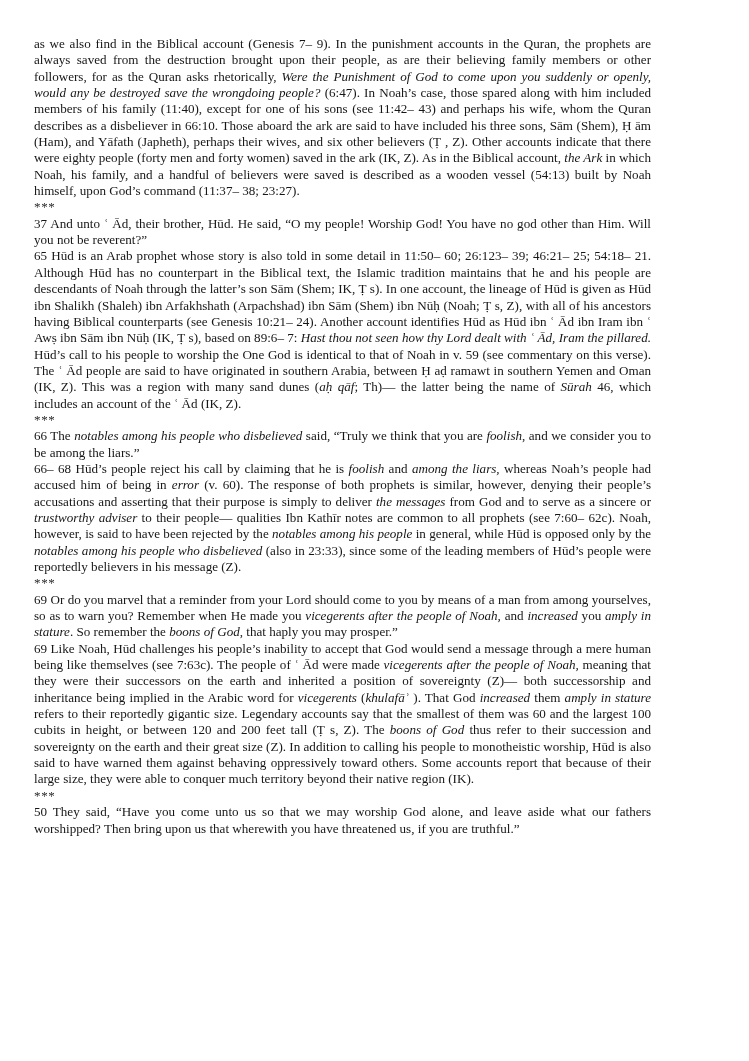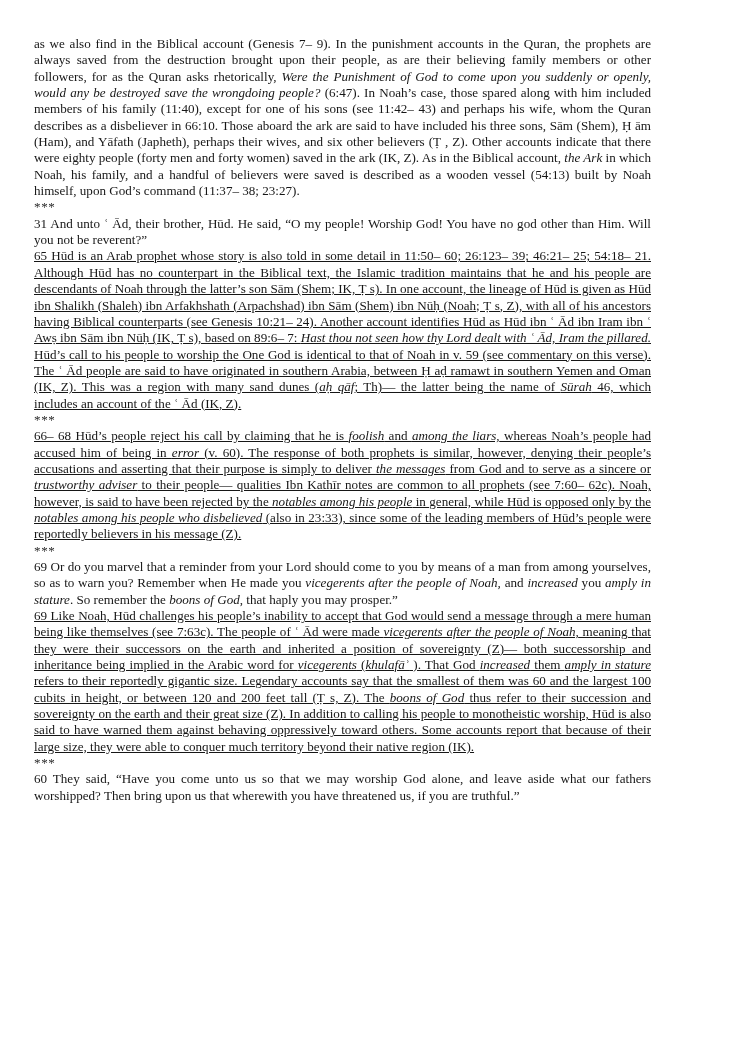--- a/index.html
+++ b/index.html
@@ -27,21 +27,21 @@
     font-size: 13.1px;
     line-height: 16.35px;
     text-align: justify;
     text-justify: inter-word;
     margin: 0;
     color: #161616;
     hyphens: none;
   }
   
   .block + .block { margin-top: 0; }
-  .gap-para   { margin-top: 16.4px; text-decoration: underline; }
+  .gap-para   { margin-top: 16.4px; }
   .gap-sep    { margin-top: 17px; }
   .gap-after-sep { margin-top: 15px; }
 
   .sep {
     font-size: 13.1px;
     line-height: 16.35px;
     letter-spacing: 0.6px;
     color: #2a2a2a;
     text-align: left;
   }
@@ -49,34 +49,35 @@
 </style>
 </head>
 <body>
 
 <div class="page">
 
   <p class="block">as we also find in the Biblical account (Genesis 7– 9). In the punishment accounts in the Quran, the prophets are always saved from the destruction brought upon their people, as are their believing family members or other followers, for as the Quran asks rhetorically, <i>Were the Punishment of God to come upon you suddenly or openly, would any be destroyed save the wrongdoing people?</i> (6:47). In Noah’s case, those spared along with him included members of his family (11:40), except for one of his sons (see 11:42– 43) and perhaps his wife, whom the Quran describes as a disbeliever in 66:10. Those aboard the ark are said to have included his three sons, Sām (Shem), Ḥ ām (Ham), and Yāfath (Japheth), perhaps their wives, and six other believers (Ṭ , Z). Other accounts indicate that there were eighty people (forty men and forty women) saved in the ark (IK, Z). As in the Biblical account, <i>the Ark</i> in which Noah, his family, and a handful of believers were saved is described as a wooden vessel (54:13) built by Noah himself, upon God’s command (11:37– 38; 23:27).</p>
 
   <div class="block sep gap-sep">***</div>
 
-  <p class="block gap-after-sep">31 And unto ʿ Ād, their brother, Hūd. He said, “O my people! Worship God! You have no god other than Him. Will you not be reverent?”</p>
+  <p class="block gap-after-sep">37 And unto ʿ Ād, their brother, Hūd. He said, “O my people! Worship God! You have no god other than Him. Will you not be reverent?”</p>
 
   <p class="block gap-para">65    Hūd is an Arab prophet whose story is also told in some detail in 11:50– 60; 26:123– 39; 46:21– 25; 54:18– 21. Although Hūd has no counterpart in the Biblical text, the Islamic tradition maintains that he and his people are descendants of Noah through the latter’s son Sām (Shem; IK, Ṭ s). In one account, the lineage of Hūd is given as Hūd ibn Shalikh (Shaleh) ibn Arfakhshath (Arpachshad) ibn Sām (Shem) ibn Nūḥ (Noah; Ṭ s, Z), with all of his ancestors having Biblical counterparts (see Genesis 10:21– 24). Another account identifies Hūd as Hūd ibn ʿ Ād ibn Iram ibn ʿ Awṣ ibn Sām ibn Nūḥ (IK, Ṭ s), based on 89:6– 7: <i>Hast thou not seen how thy Lord dealt with ʿ Ād, Iram the pillared.</i> Hūd’s call to his people to worship the One God is identical to that of Noah in v. 59 (see commentary on this verse). The ʿ Ād people are said to have originated in southern Arabia, between Ḥ aḍ ramawt in southern Yemen and Oman (IK, Z). This was a region with many sand dunes (<i>aḥ qāf</i>; Th)— the latter being the name of <i>Sūrah</i> 46, which includes an account of the ʿ Ād (IK, Z).</p>
 
   <div class="block sep gap-sep">***</div>
 
+  <p class="block gap-after-sep">66 The <i>notables among his people who disbelieved</i> said, “Truly we think that you are <i>foolish</i>, and we consider you to be among the liars.”</p>
 
 
 
   <p class="block gap-para">66– 68    Hūd’s people reject his call by claiming that he is <i>foolish</i> and <i>among the liars,</i> whereas Noah’s people had accused him of being in <i>error</i> (v. 60). The response of both prophets is similar, however, denying their people’s accusations and asserting that their purpose is simply to deliver <i>the messages</i> from God and to serve as a sincere or <i>trustworthy adviser</i> to their people— qualities Ibn Kathīr notes are common to all prophets (see 7:60– 62c). Noah, however, is said to have been rejected by the <i>notables among his people</i> in general, while Hūd is opposed only by the <i>notables among his people who disbelieved</i> (also in 23:33), since some of the leading members of Hūd’s people were reportedly believers in his message (Z).</p>
 
   <div class="block sep gap-sep">***</div>
 
   <p class="block gap-after-sep">69 Or do you marvel that a reminder from your Lord should come to you by means of a man from among yourselves, so as to warn you? Remember when He made you <i>vicegerents after the people of Noah,</i> and <i>increased</i> you <i>amply in stature</i>. So remember the <i>boons of God</i>, that haply you may prosper.”</p>
 
   <p class="block gap-para">69    Like Noah, Hūd challenges his people’s inability to accept that God would send a message through a mere human being like themselves (see 7:63c). The people of ʿ Ād were made <i>vicegerents after the people of Noah,</i> meaning that they were their successors on the earth and inherited a position of sovereignty (Z)— both successorship and inheritance being implied in the Arabic word for <i>vicegerents</i> (<i>khulafāʾ</i> ). That God <i>increased</i> them <i>amply in stature</i> refers to their reportedly gigantic size. Legendary accounts say that the smallest of them was 60 and the largest 100 cubits in height, or between 120 and 200 feet tall (Ṭ s, Z). The <i>boons of God</i> thus refer to their succession and sovereignty on the earth and their great size (Z). In addition to calling his people to monotheistic worship, Hūd is also said to have warned them against behaving oppressively toward others. Some accounts report that because of their large size, they were able to conquer much territory beyond their native region (IK).</p>
 
   <div class="block sep gap-sep">***</div>
 
-  <p class="block gap-after-sep">60 They said, “Have you come unto us so that we may worship God alone, and leave aside what our fathers worshipped? Then bring upon us that wherewith you have threatened us, if you are truthful.”</p>
+  <p class="block gap-after-sep">50 They said, “Have you come unto us so that we may worship God alone, and leave aside what our fathers worshipped? Then bring upon us that wherewith you have threatened us, if you are truthful.”</p>
 
 </div>
 
 </body></html>

